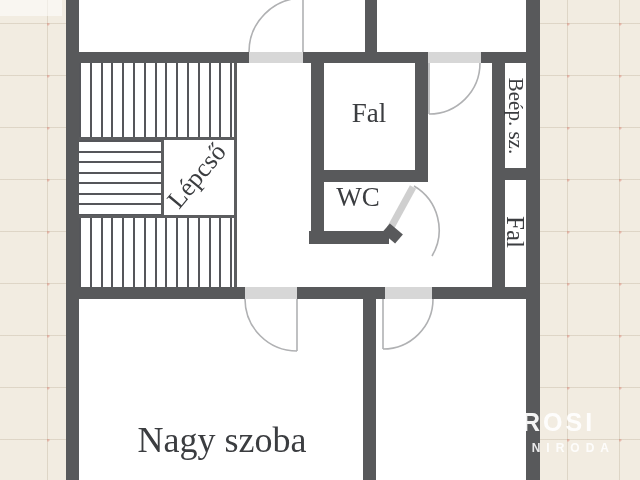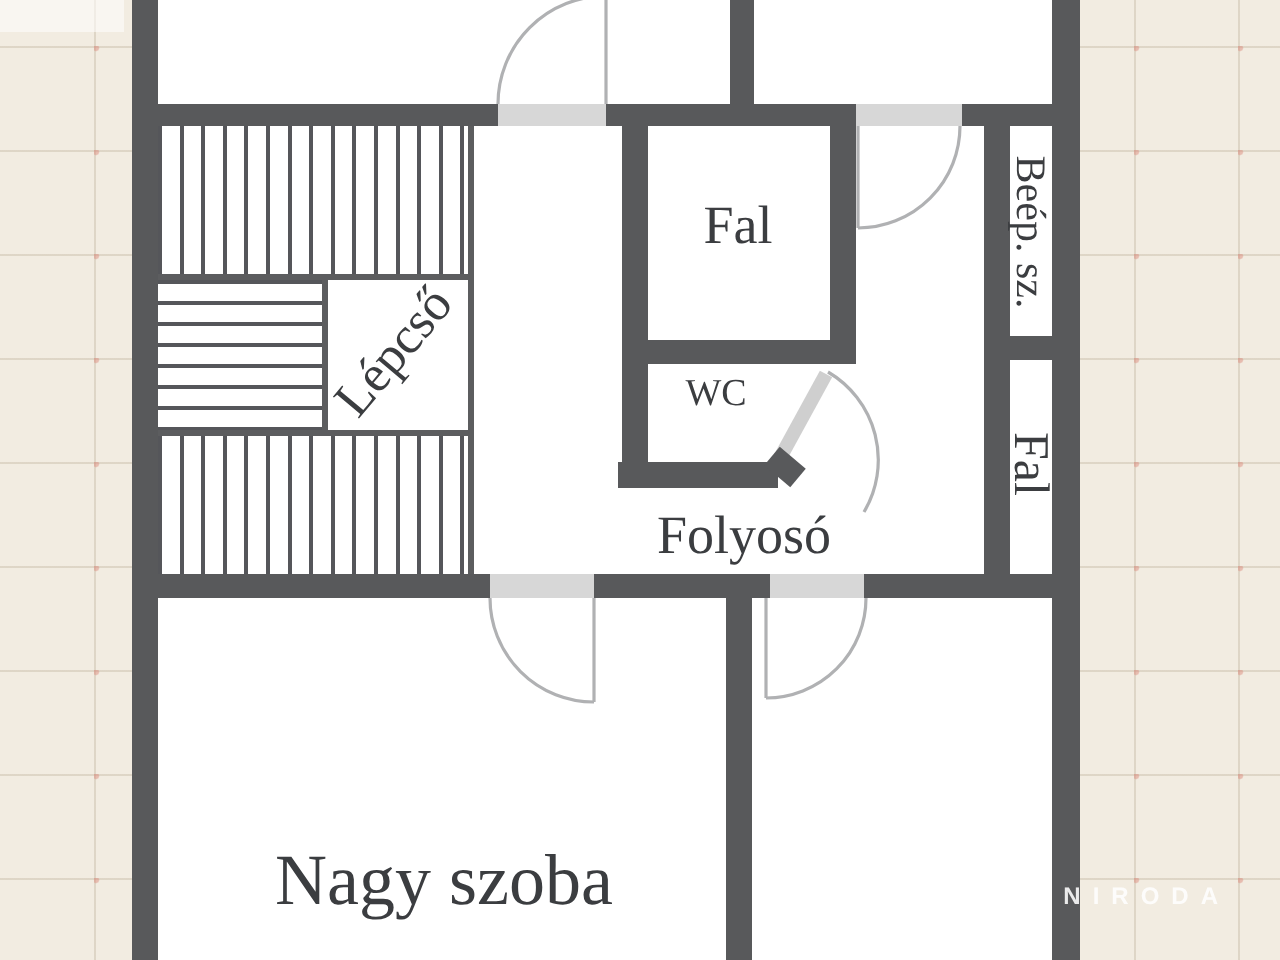--- a/index.html
+++ b/index.html
@@ -92,21 +92,21 @@
       <path d="M 245 299 A 52 52 0 0 0 297 351" stroke="#b0b1b3"></path>
       <path d="M 297 299 L 297 351" stroke="#b0b1b3"></path>
       <path d="M 433 299 A 50 50 0 0 1 383 349" stroke="#b0b1b3"></path>
       <path d="M 383 299 L 383 349" stroke="#b0b1b3"></path>
       <path d="M 414 186 A 51 51 0 0 1 432 256" stroke="#b0b1b3"></path>
     </g>
   </svg>
 
   <div class="lbl rotstair" style="left:197px;top:176px;font-size:26px;">Lépcső</div>
   <div class="lbl" style="left:369px;top:113px;font-size:27px;">Fal</div>
-  <div class="lbl" style="left:358px;top:197px;font-size:19px;">WC</div>
-  <div class="lbl" style="left:372px;top:268px;font-size:27px;">Folyosó</div>
+  <div class="lbl" style="left:358px;top:197px;font-size:27px;">WC</div>
   <div class="lbl rot90" style="left:515px;top:116px;font-size:21px;">Beép. sz.</div>
   <div class="lbl rot90" style="left:515px;top:232px;font-size:25px;">Fal</div>
   <div class="lbl" style="left:222px;top:440px;font-size:36px;">Nagy szoba</div>
 
+  <div class="wm" style="left:522px;top:410px;font-size:25px;letter-spacing:3px;opacity:.93;">ROSI</div>
   <div class="wm" style="left:517px;top:442px;font-size:12px;letter-spacing:6px;opacity:.88;">ANIRODA</div>
 
 </div>
 
 </body></html>

